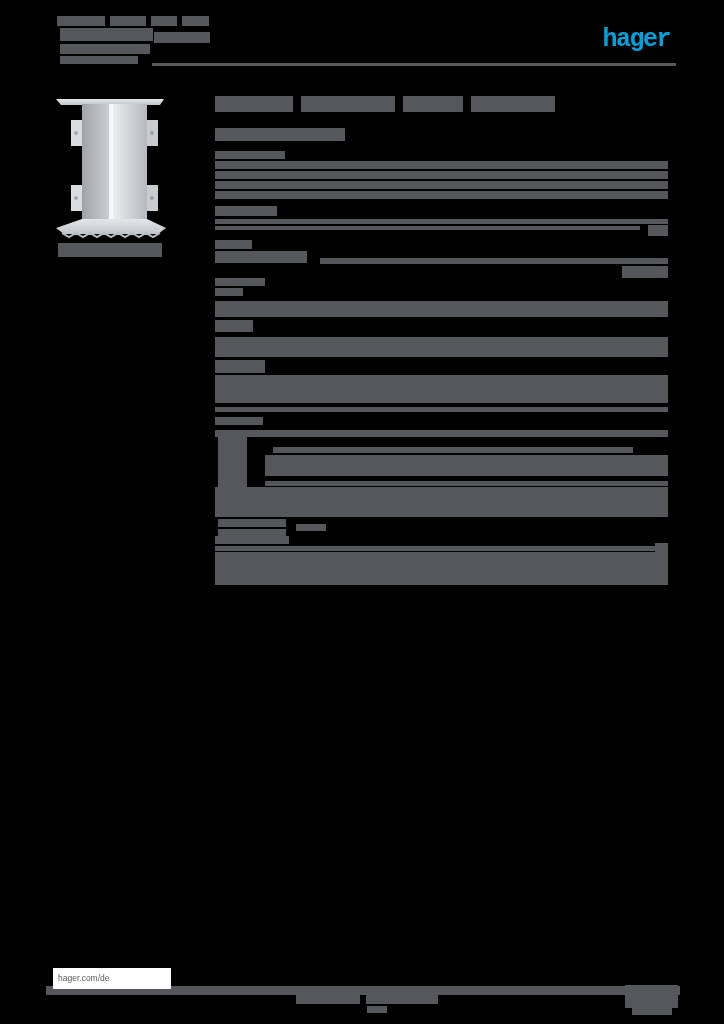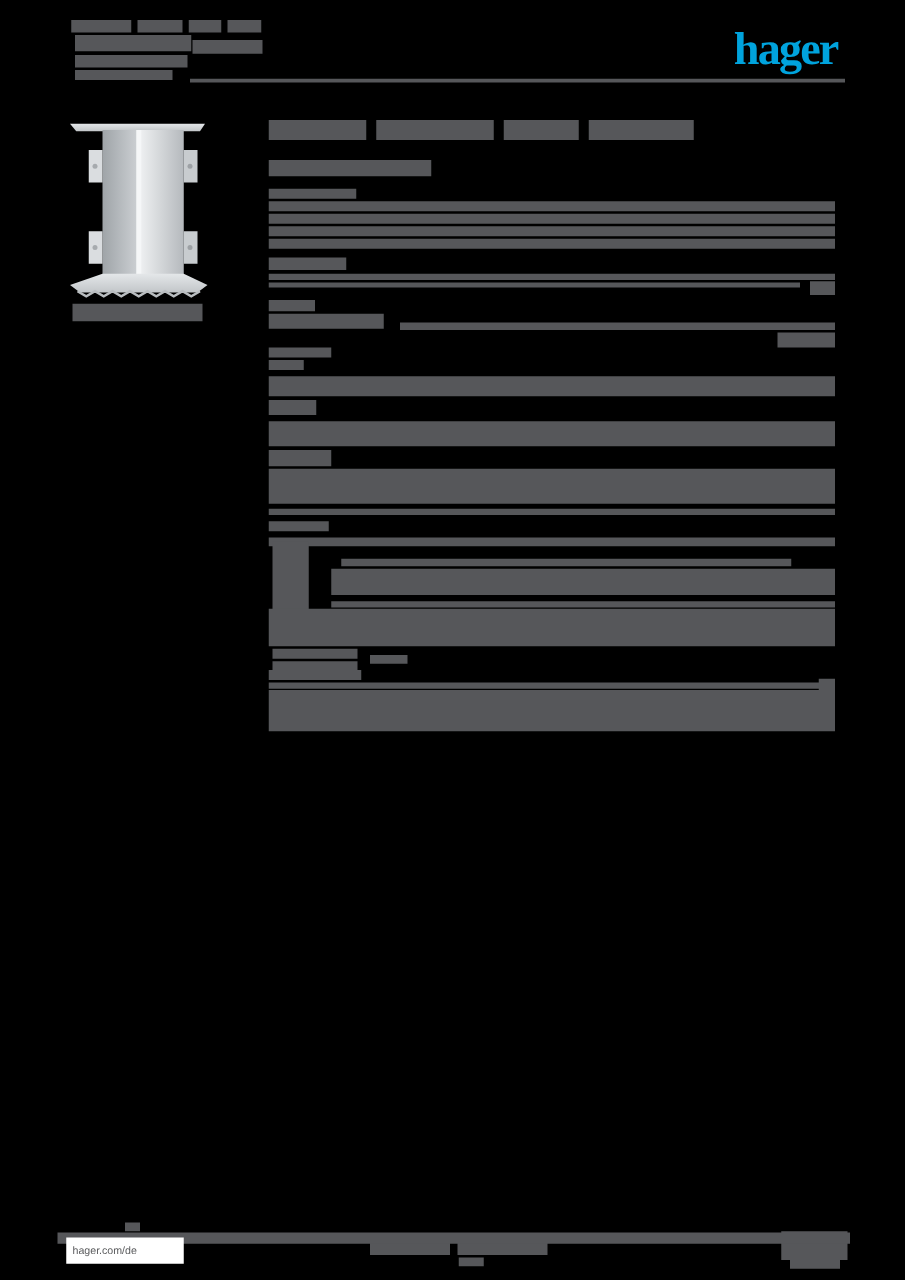--- a/index.html
+++ b/index.html
@@ -7,28 +7,28 @@
     position:relative;
     width:724px;height:1024px;
     background:#000;
     overflow:hidden;
     font-family:"Liberation Sans", sans-serif;
   }
   .redact{position:absolute;background:#56575a;}
   #header-rule{position:absolute;left:152px;top:63px;width:524px;height:3px;background:#56575a;}
   #brand-logo{
     position:absolute;top:22px;right:54px;height:36px;
-    font-family:Liberation Serif, serif;
-    font-size:37px;font-weight:700;letter-spacing:-1.5px;
+    font-family:Liberation Mono, monospace;
+    font-size:25px;font-weight:700;letter-spacing:-1.5px;
     color:#00a3dd;line-height:36px;
   }
   #product-figure{position:absolute;left:54px;top:93px;width:124px;height:146px;}
   #footer-band{position:absolute;left:46px;top:986px;width:634px;height:9px;background:#56575a;}
   #footer-link-box{
-    position:absolute;left:53px;top:990px;width:94px;height:21px;
+    position:absolute;left:53px;top:968px;width:118px;height:21px;
     background:#ffffff;
   }
   #footer-link-box .link-text{
     display:block;padding-left:5px;
     font-size:8.5px;line-height:21px;color:#595a5c;
     font-family:"Liberation Sans", sans-serif;
   }
 </style>
 </head>
 <body>

